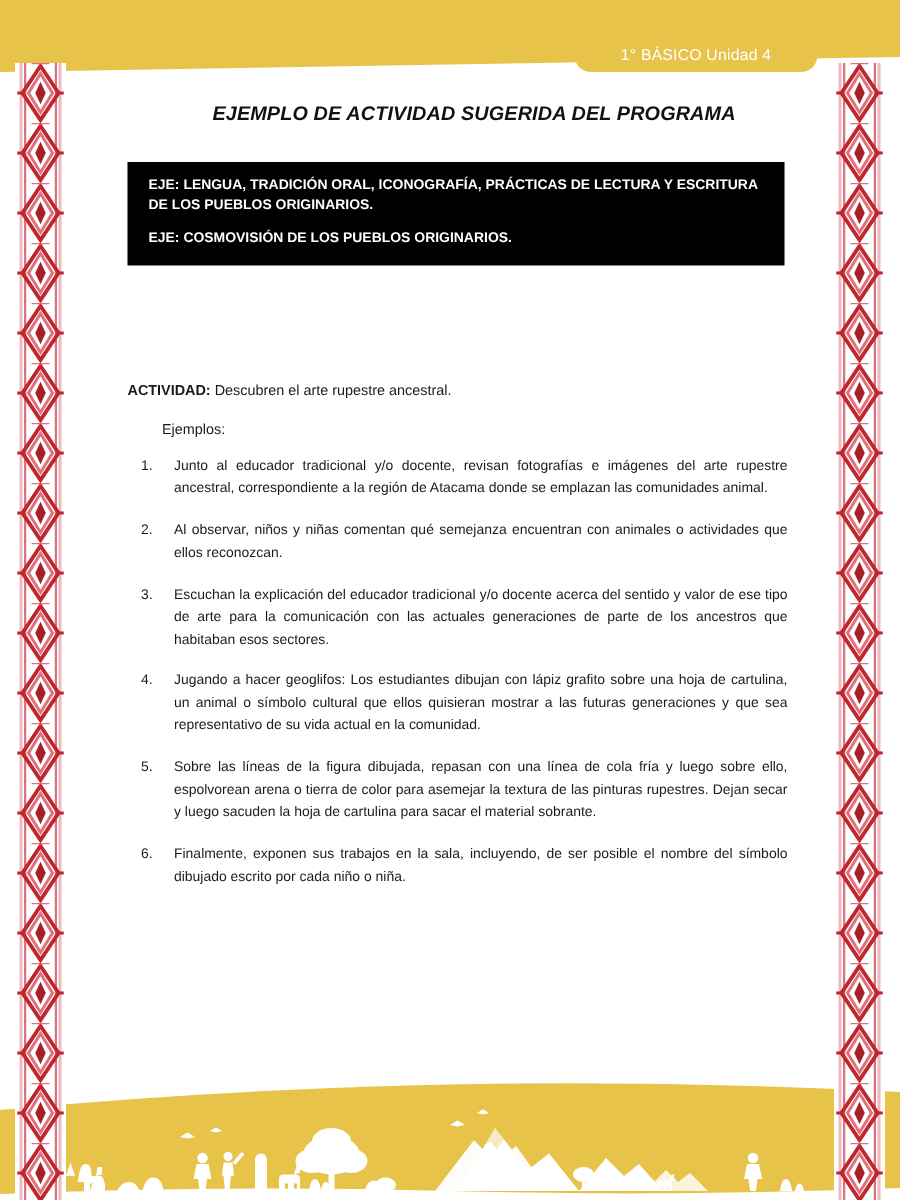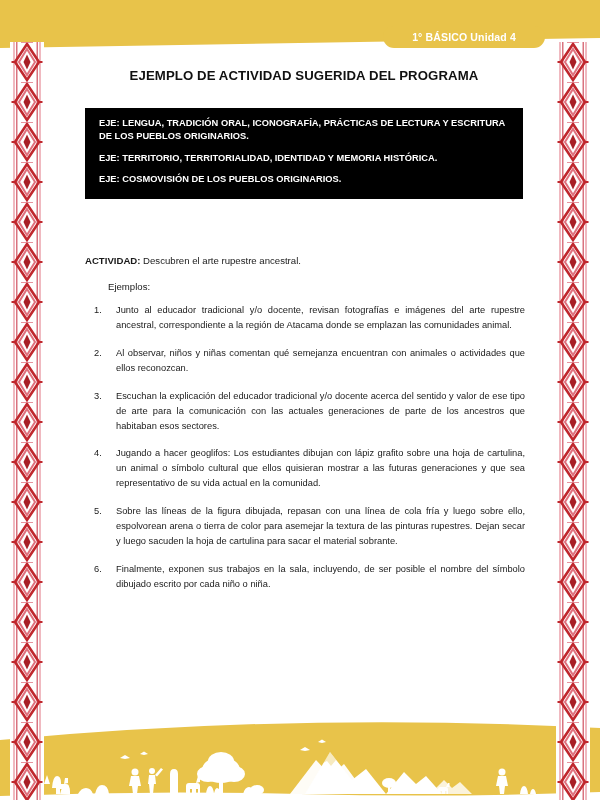--- a/index.html
+++ b/index.html
@@ -45,21 +45,21 @@
   .unit-badge {
     position: absolute;
     left: 383px;
     top: 26px;
     width: 162px;
     height: 22px;
     background: #e8c34a;
     border-radius: 11px;
     color: #ffffff;
     font-size: 10.5px;
-    font-weight: bold;
+    font-weight: normal;
     letter-spacing: .15px;
     display: flex;
     align-items: center;
     justify-content: center;
     z-index: 4;
     white-space: nowrap;
   }
 
   
   .side-border {
@@ -71,24 +71,25 @@
     background-color: #ffffff;
   }
   .side-border.left  { left: 10px; }
   .side-border.right { left: 556px; }
 
   .side-border svg { display: block; }
 
   
   .content {
     position: absolute;
-    left: 64px;
+    left: 76px;
     top: 60px;
     width: 480px;
     z-index: 6;
+    font-style: italic;
   }
 
   .doc-title {
     text-align: center;
     font-size: 13.2px;
     font-weight: bold;
     color: #111111;
     letter-spacing: .1px;
     margin-top: 8px;
     margin-bottom: 0;
@@ -228,21 +229,20 @@
       <rect x="0" y="0" width="34" height="758" fill="url(#weaveR)"></rect>
     </svg>
   </div>
 
   <div class="content">
     <h1 class="doc-title">EJEMPLO DE ACTIVIDAD SUGERIDA DEL PROGRAMA</h1>
   </div>
 
   <div class="eje-box">
     <div class="eje-line">EJE: LENGUA, TRADICIÓN ORAL, ICONOGRAFÍA, PRÁCTICAS DE LECTURA Y ESCRITURA DE LOS PUEBLOS ORIGINARIOS.</div>
-    <div class="eje-line">EJE: TERRITORIO, TERRITORIALIDAD, IDENTIDAD Y MEMORIA HISTÓRICA.</div>
     <div class="eje-line">EJE: COSMOVISIÓN DE LOS PUEBLOS ORIGINARIOS.</div>
   </div>
 
   <div class="body-area">
 
     <p class="activity-line">
       <span class="lbl">ACTIVIDAD:</span>
       <span>Descubren el arte rupestre ancestral.</span>
     </p>
 

